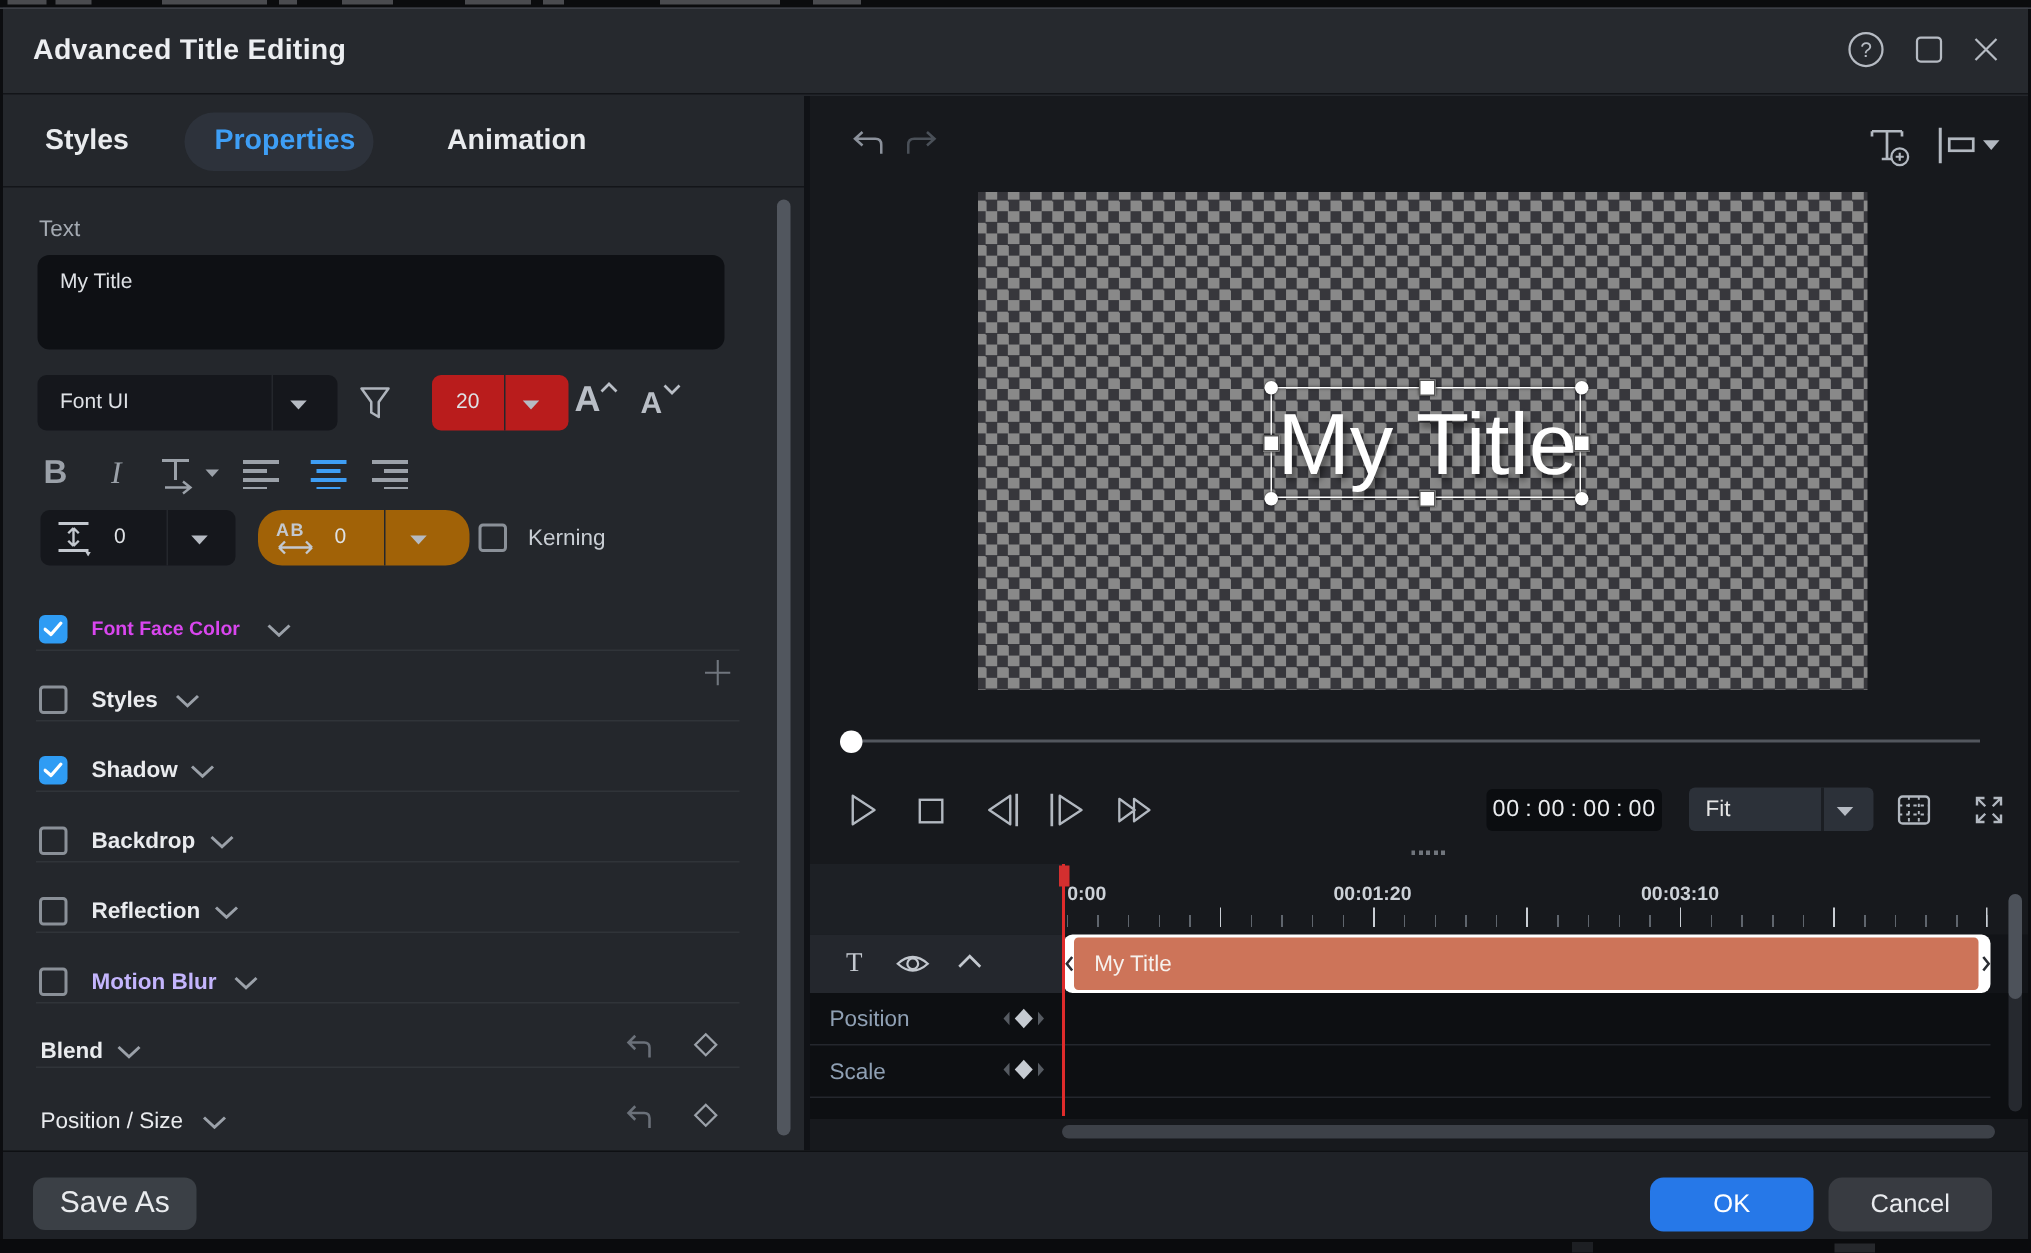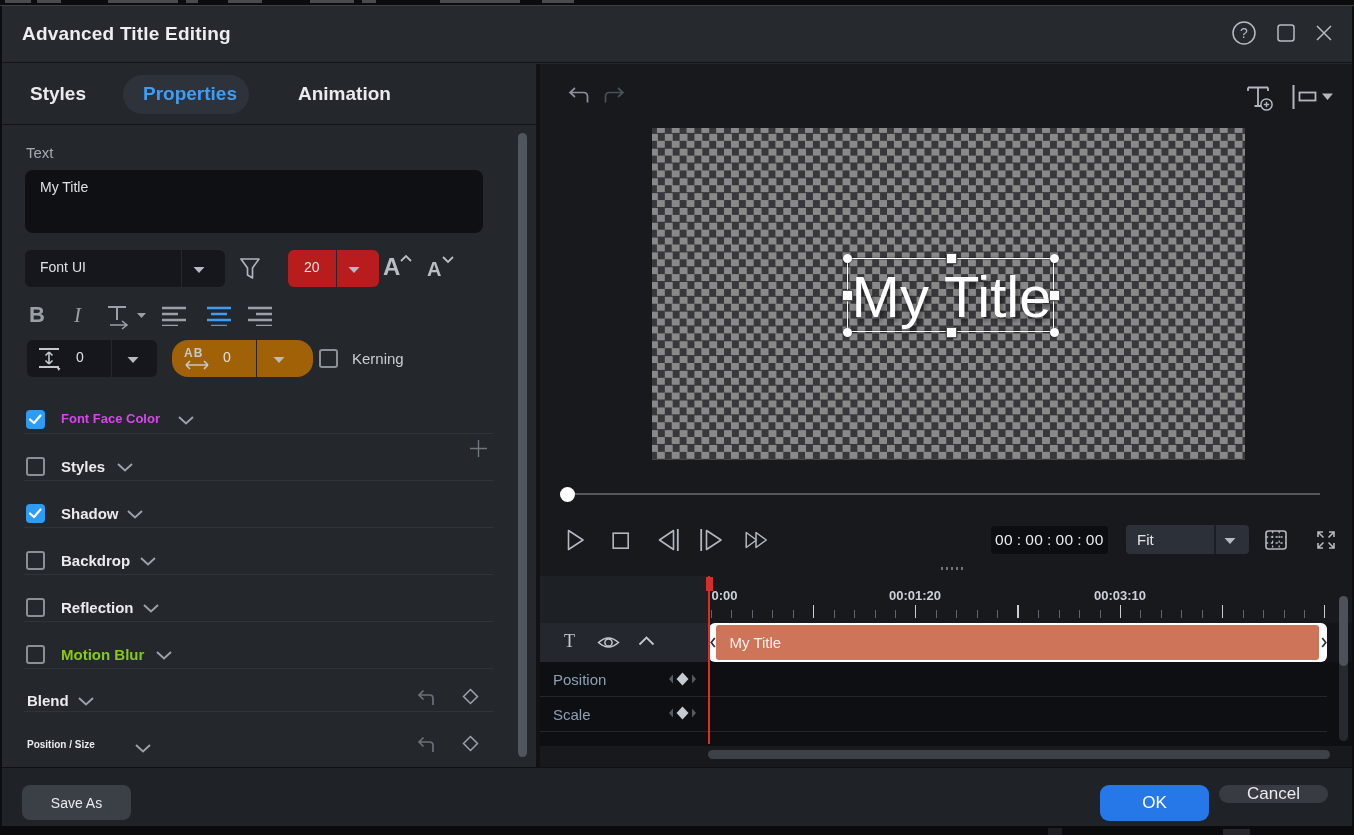--- a/index.html
+++ b/index.html
@@ -157,39 +157,39 @@
     <div class="abs" style="left:24px;top:448px;width:469px;height:1px;background:#303439"></div>
 
     <div class="abs" style="left:26px;top:472px;width:19px;height:19px;border:2px solid #8a9098;border-radius:3px"></div>
     <div class="abs" style="left:61px;top:473px;font-size:15px;font-weight:bold;color:#e9ebee">Reflection</div>
     <svg class="abs" style="left:142px;top:477px" width="18" height="10">
         <path d="M2 2 L9 8.5 L16 2" stroke="#9ba1a9" stroke-width="2" fill="none"></path>
       </svg>
     <div class="abs" style="left:24px;top:495px;width:469px;height:1px;background:#303439"></div>
 
     <div class="abs" style="left:26px;top:519px;width:19px;height:19px;border:2px solid #8a9098;border-radius:3px"></div>
-    <div class="abs" style="left:61px;top:520px;font-size:15px;font-weight:bold;color:#84cc16">Motion Blur</div>
+    <div class="abs" style="left:61px;top:520px;font-size:15px;font-weight:bold;color:#c4b5fd">Motion Blur</div>
     <svg class="abs" style="left:155px;top:524px" width="18" height="10">
         <path d="M2 2 L9 8.5 L16 2" stroke="#9ba1a9" stroke-width="2" fill="none"></path>
       </svg>
     <div class="abs" style="left:24px;top:542px;width:469px;height:1px;background:#303439"></div>
 
     <div class="abs" style="left:27px;top:566px;font-size:15px;font-weight:bold;color:#e9ebee">Blend</div>
     <svg class="abs" style="left:77px;top:570px" width="18" height="10">
         <path d="M2 2 L9 8.5 L16 2" stroke="#9ba1a9" stroke-width="2" fill="none"></path>
       </svg>
     <svg class="abs" style="left:414px;top:563px" width="22" height="18" viewBox="0 0 22 18">
         <path d="M19 16 V9.5 Q19 6 15.5 6 H5 M9.5 1.5 L5 6 L9.5 10.5" stroke="#6b717a" stroke-width="1.7" fill="none"></path>
       </svg>
     <svg class="abs" style="left:462px;top:562px" width="17" height="17">
         <path d="M8.5 1.5 L15.5 8.5 L8.5 15.5 L1.5 8.5 Z" stroke="#9ba1a9" stroke-width="1.5" fill="none"></path>
       </svg>
     <div class="abs" style="left:24px;top:585px;width:469px;height:1px;background:#303439"></div>
 
-    <div class="abs" style="left:27px;top:613px;font-size:10px;font-weight:bold;color:#e9ebee">Position / Size</div>
+    <div class="abs" style="left:27px;top:613px;font-size:15px;font-weight:normal;color:#e9ebee">Position / Size</div>
     <svg class="abs" style="left:134px;top:617px" width="18" height="10">
         <path d="M2 2 L9 8.5 L16 2" stroke="#9ba1a9" stroke-width="2" fill="none"></path>
       </svg>
     <svg class="abs" style="left:414px;top:610px" width="22" height="18" viewBox="0 0 22 18">
         <path d="M19 16 V9.5 Q19 6 15.5 6 H5 M9.5 1.5 L5 6 L9.5 10.5" stroke="#6b717a" stroke-width="1.7" fill="none"></path>
       </svg>
     <svg class="abs" style="left:462px;top:609px" width="17" height="17">
         <path d="M8.5 1.5 L15.5 8.5 L8.5 15.5 L1.5 8.5 Z" stroke="#9ba1a9" stroke-width="1.5" fill="none"></path>
       </svg>
   </div>
@@ -324,22 +324,22 @@
     <div class="abs" style="left:168.3px;top:512px;width:1.7px;height:168px;background:#e02b2b"></div>
     <div class="abs" style="left:166px;top:513px;width:7px;height:14px;background:#d32f2f"></div>
 
     <div class="abs" style="left:168px;top:686px;width:622px;height:9px;background:#3d4148;border-radius:4.5px"></div>
 
     <div class="abs" style="left:799px;top:532px;width:9px;height:145px;background:#26292f;border-radius:4.5px"></div>
     <div class="abs" style="left:799px;top:532px;width:9px;height:70px;background:#4d525a;border-radius:4.5px"></div>
   </div>
 
   <div class="abs" style="left:0;top:762px;width:1354px;height:59px;background:#1f2227;border-top:1px solid #0e1013">
-    <div class="abs" style="left:22px;top:17px;width:109px;height:35px;background:#3b4046;border-radius:8px;display:flex;align-items:center;justify-content:center;font-size:14px;color:#e9ebee">Save As</div>
+    <div class="abs" style="left:22px;top:17px;width:109px;height:35px;background:#3b4046;border-radius:8px;display:flex;align-items:center;justify-content:center;font-size:20px;color:#e9ebee">Save As</div>
     <div class="abs" style="left:1100px;top:17px;width:109px;height:36px;background:#2678e8;border-radius:9px;display:flex;align-items:center;justify-content:center;font-size:17px;color:#fff">OK</div>
-    <div class="abs" style="left:1219px;top:17px;width:109px;height:18px;background:#383b41;border-radius:9px;display:flex;align-items:center;justify-content:center;font-size:17px;color:#e9ebee">Cancel</div>
+    <div class="abs" style="left:1219px;top:17px;width:109px;height:36px;background:#383b41;border-radius:9px;display:flex;align-items:center;justify-content:center;font-size:17px;color:#e9ebee">Cancel</div>
   </div>
 </div>
 
 <div class="abs" style="left:0;top:826px;width:1354px;height:9px;background:#0a0b0d">
 <div class="abs" style="left:1048px;top:2px;width:14px;height:7px;background:#1d1f23"></div>
 <div class="abs" style="left:1223px;top:3px;width:27px;height:6px;background:#26282c"></div>
 </div>
 
 </body></html>

